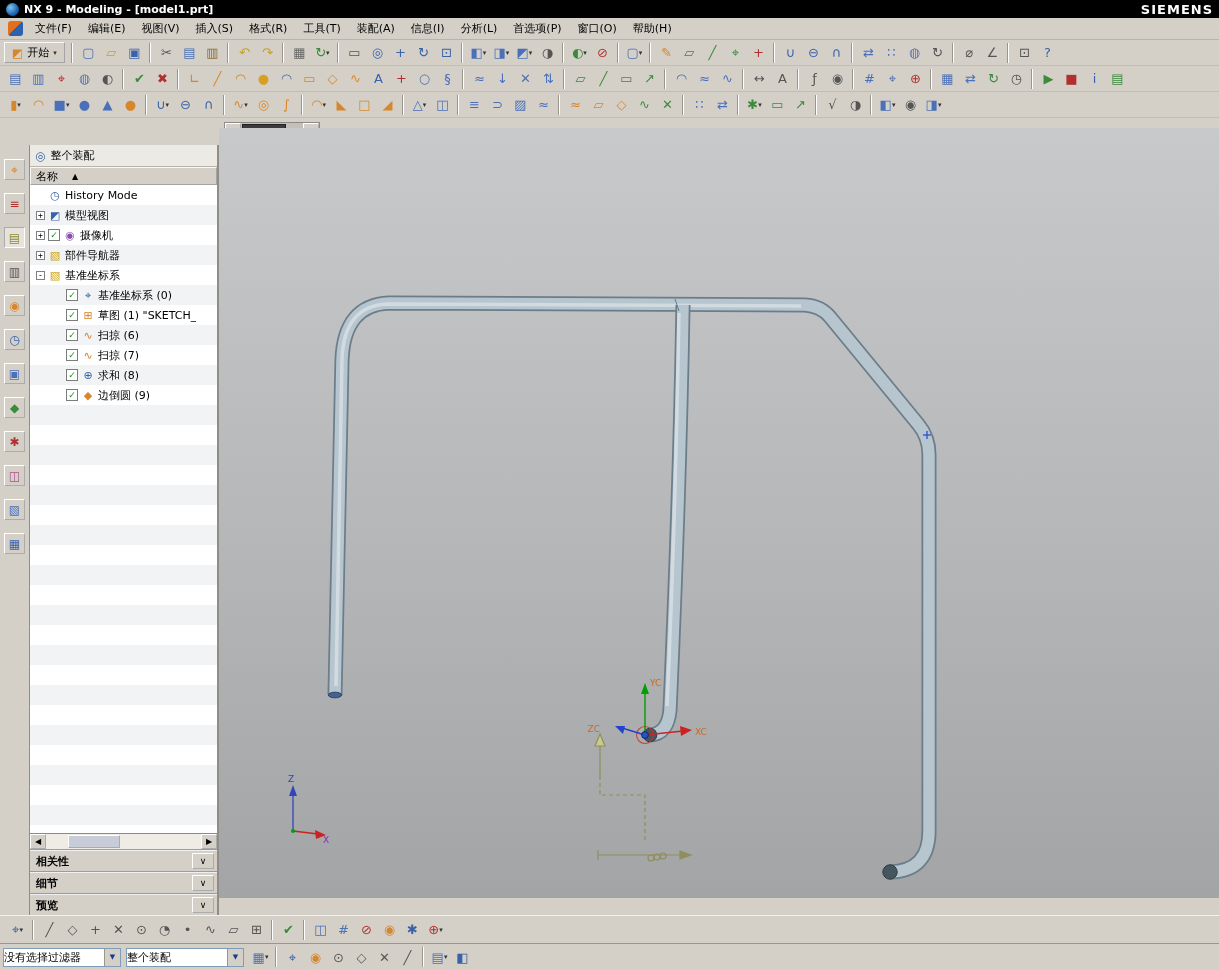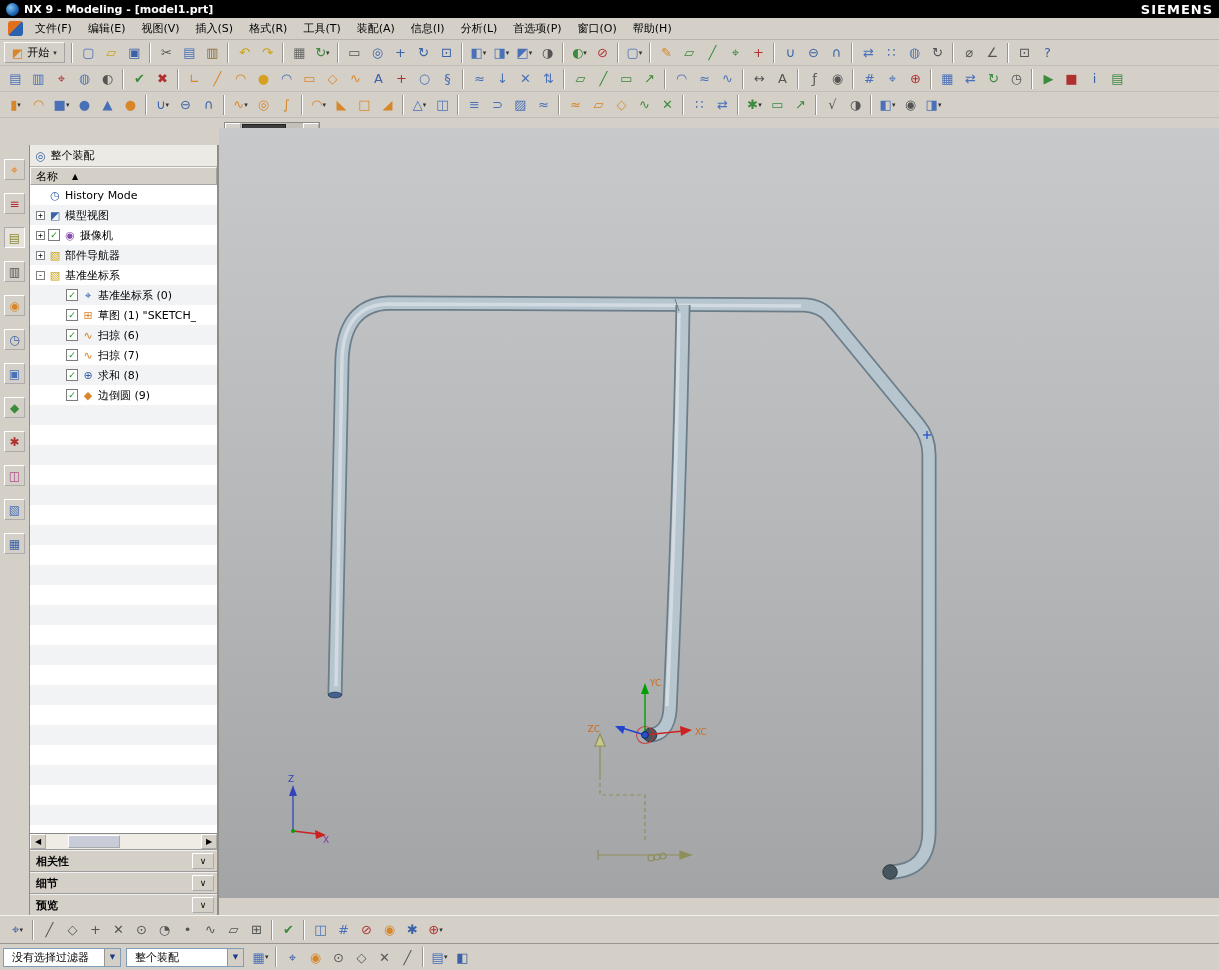--- a/index.html
+++ b/index.html
@@ -71,21 +71,21 @@
 .vp-svg{display:block}
 .vp-svg text{font-size:9px;font-family:"DejaVu Sans","Liberation Sans",sans-serif}
 .tube-out{fill:none;stroke:#6b7d89;stroke-width:15;stroke-linejoin:round;stroke-linecap:butt}
 .tube-in{fill:none;stroke:#b7c5ce;stroke-width:11.5;stroke-linejoin:round;stroke-linecap:butt}
 .tube-hi{fill:none;stroke:#e2eaef;stroke-width:3.5;stroke-linejoin:round;opacity:.6}
 
 
 .bottom-toolbar{position:absolute;left:0;top:915px;width:1219px;height:28px;background:#d4d0c8;border-top:1px solid #f4f2ee;display:flex;align-items:center;padding-left:6px}
 .statusbar{position:absolute;left:0;top:943px;width:1219px;height:27px;background:#d4d0c8;border-top:1px solid #9a968e;display:flex;align-items:center;padding-left:3px;gap:5px}
 .combo{display:flex;height:19px;background:#fff;border:1px solid #7f9db9;align-items:center;flex:0 0 auto}
-.combo .val{flex:1;padding:0 8px;white-space:nowrap;overflow:hidden}
+.combo .val{flex:1;padding:0 0;white-space:nowrap;overflow:hidden}
 .combo .cbtn{width:16px;height:100%;background:#d4d0c8;border-left:1px solid #9a968e;font-size:7px;display:flex;align-items:center;justify-content:center;color:#1a3a8a}
 #filter-combo{width:118px}
 #scope-combo{width:118px}
 </style>
 </head>
 <body>
 
 <div class="titlebar">
   <span class="nx-ico"></span>
   <span class="t">NX 9 - Modeling - [model1.prt]</span>

